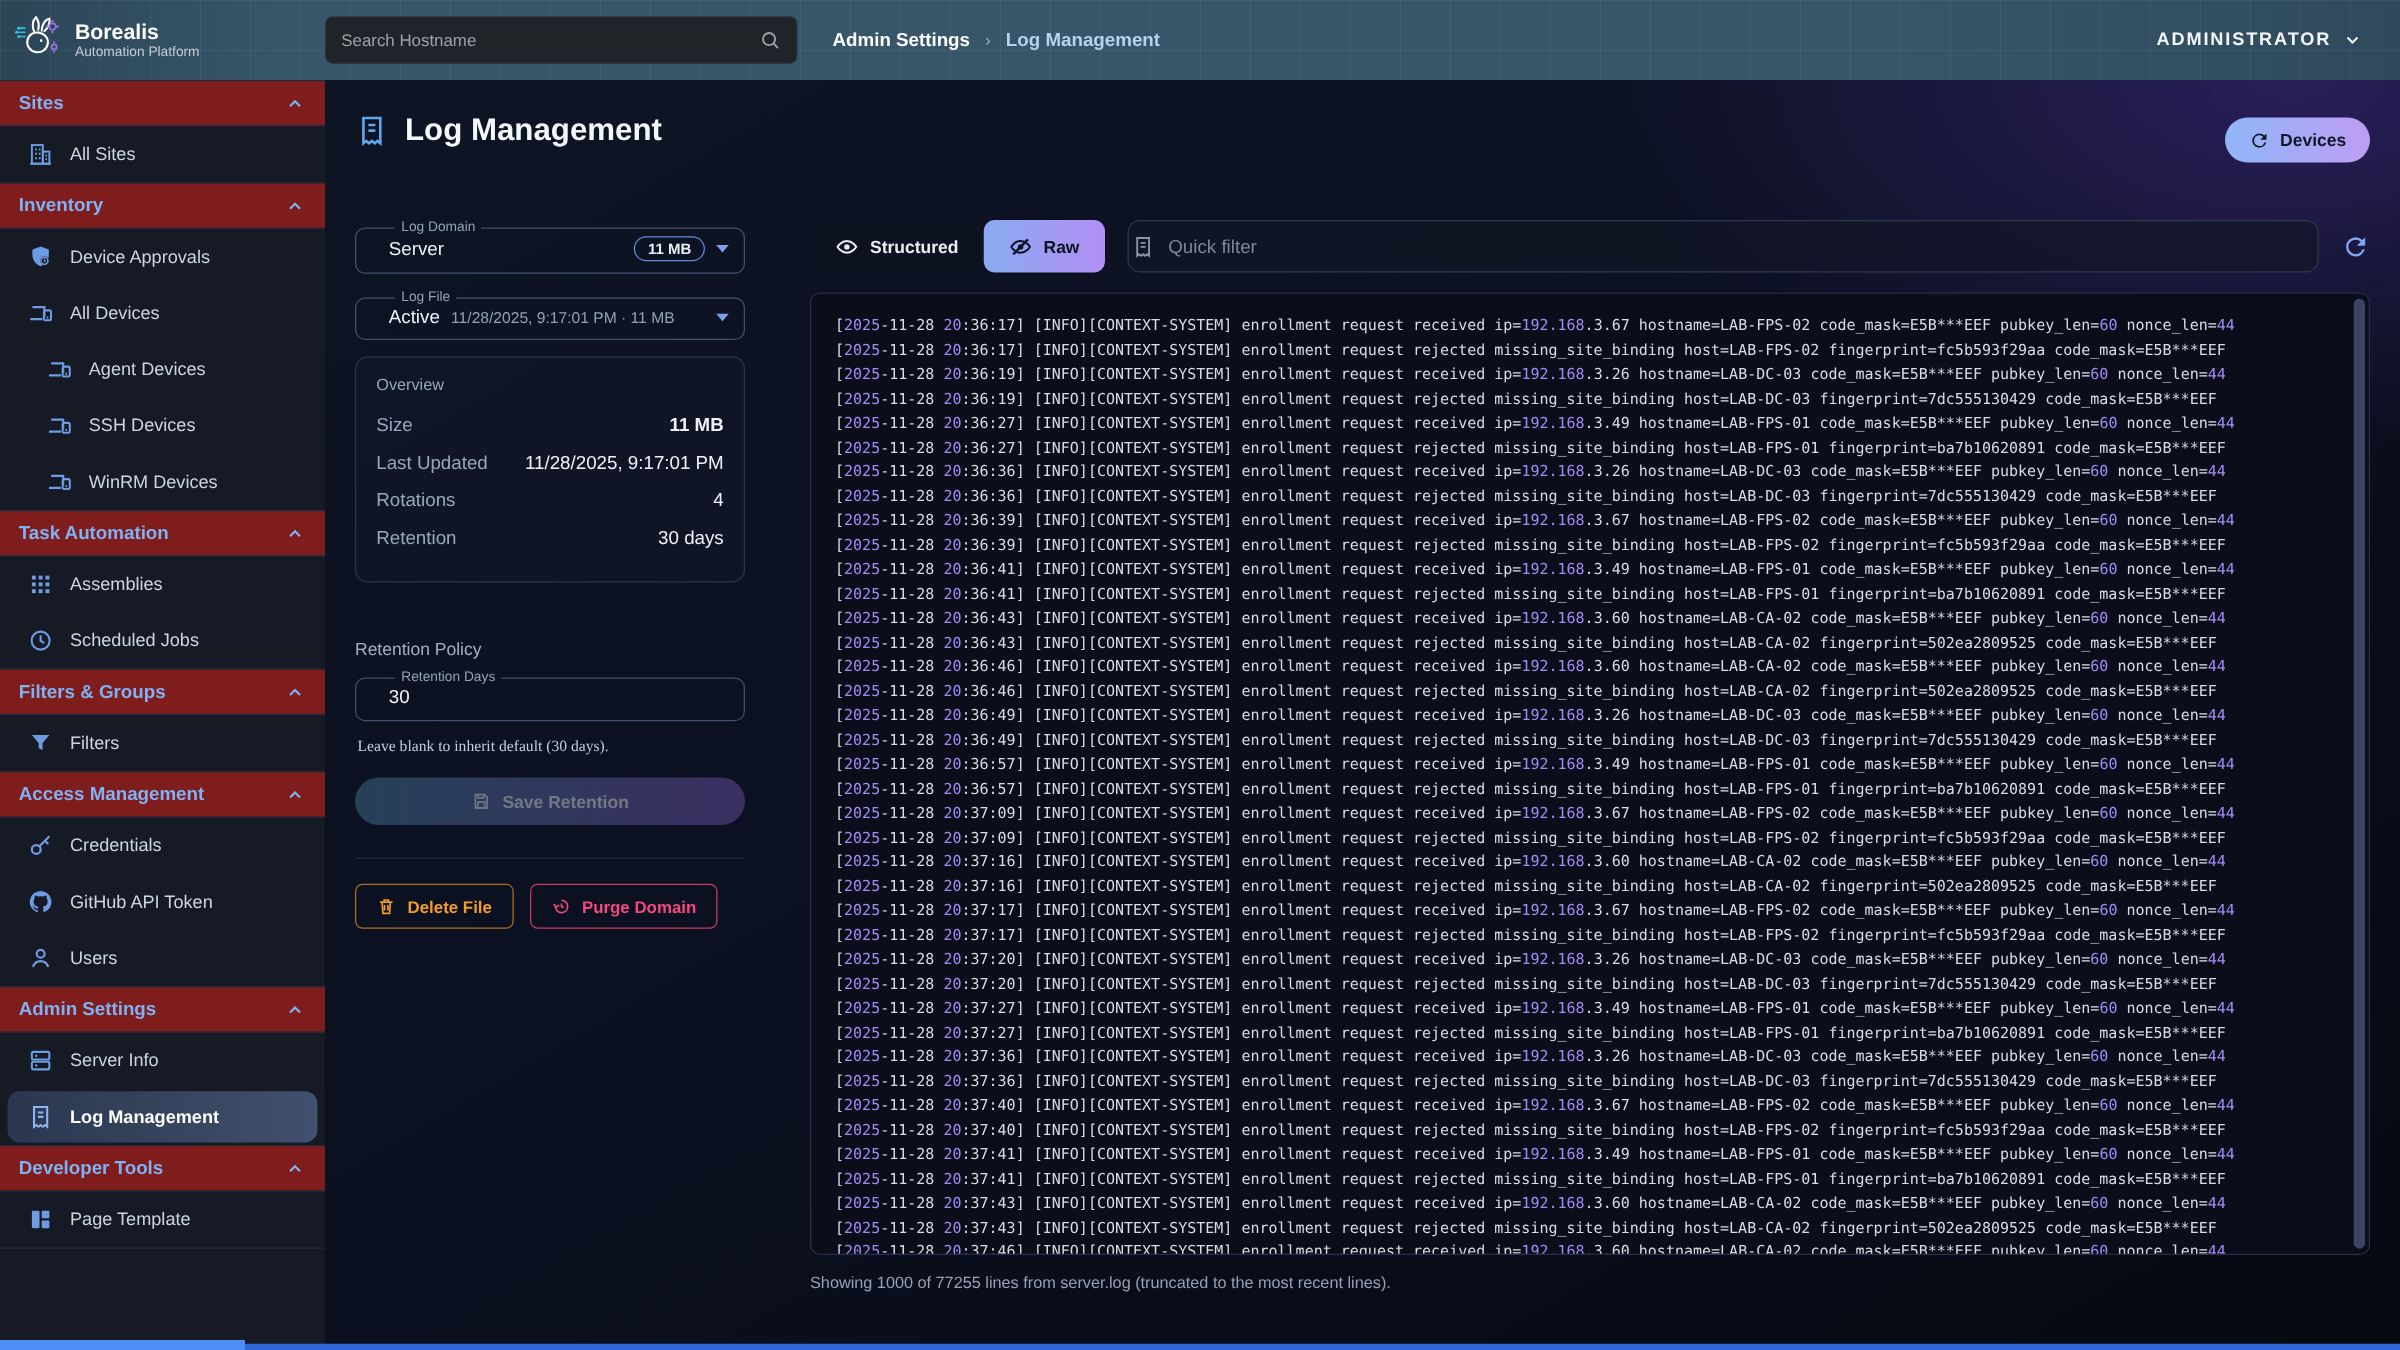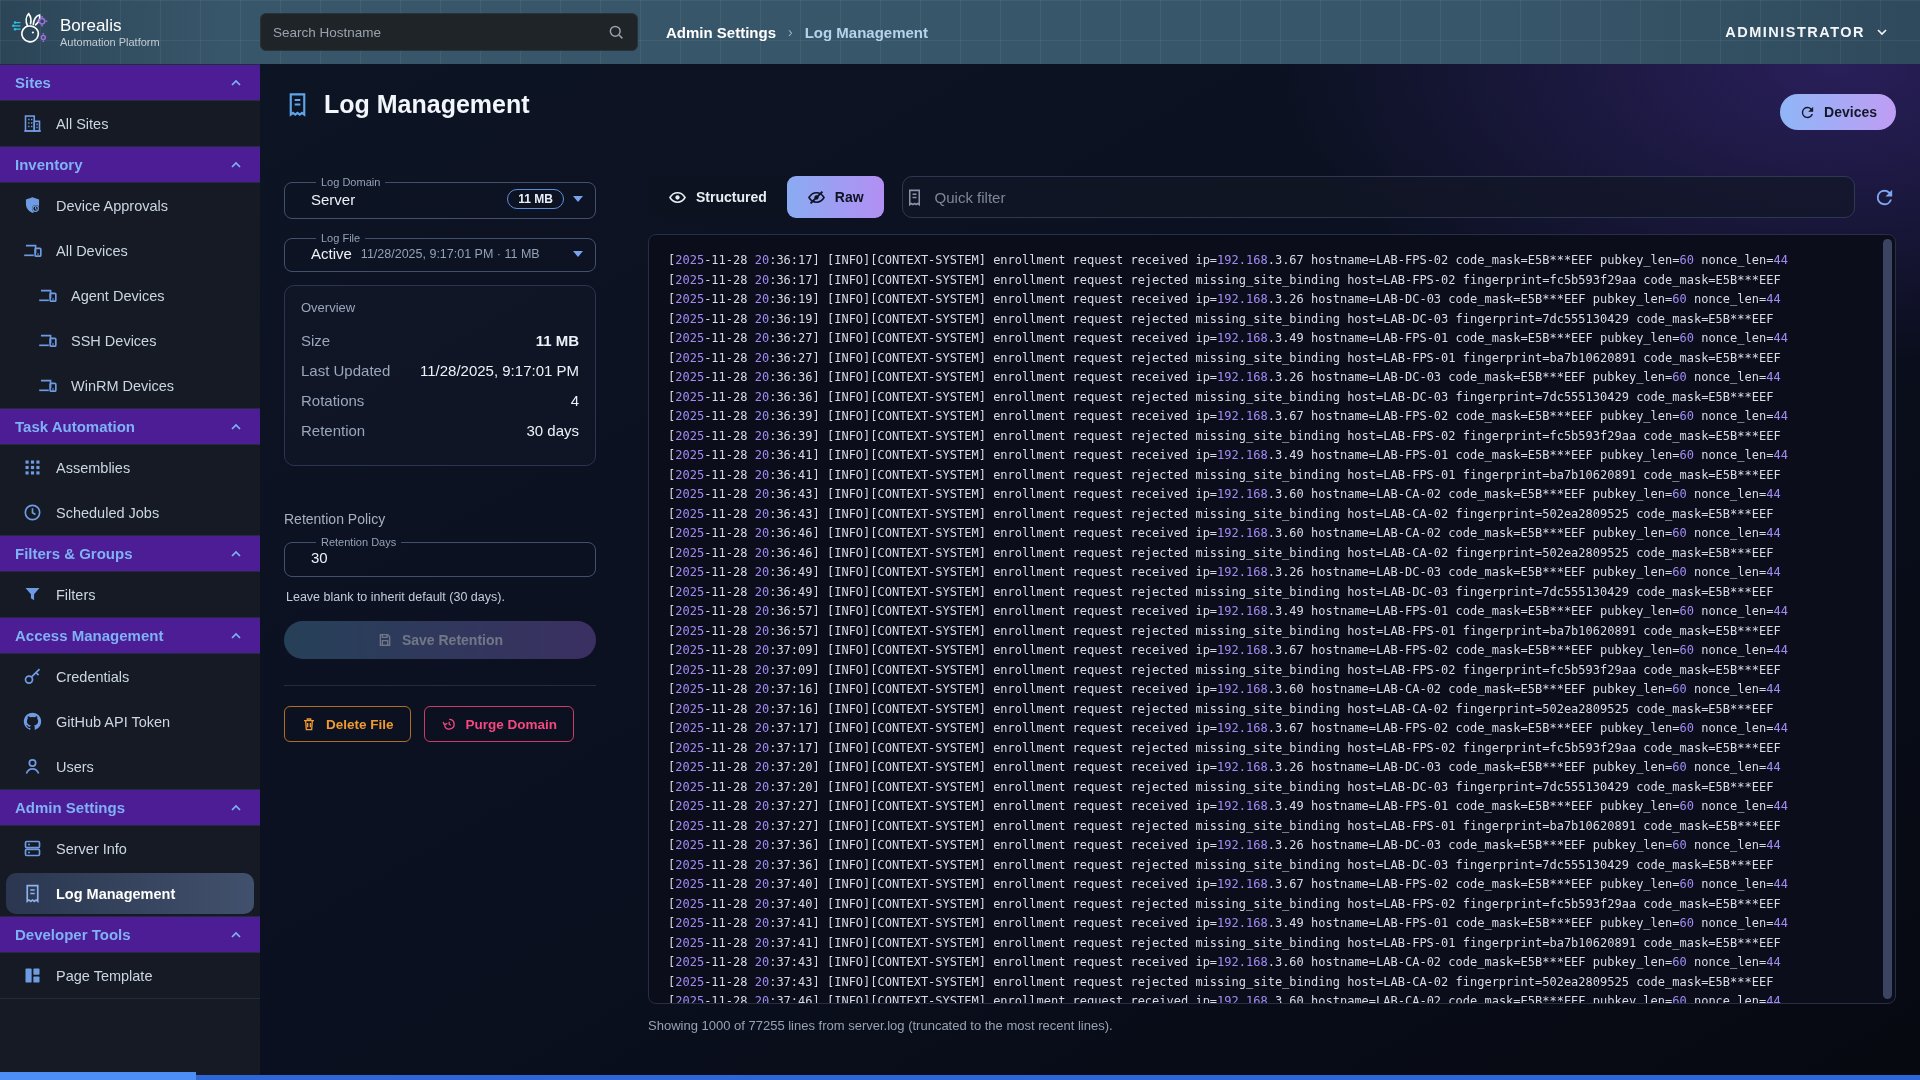--- a/index.html
+++ b/index.html
@@ -20,41 +20,41 @@
     background-color:#38566a;
     background-image:
       linear-gradient(rgba(255,255,255,.055) 1px, transparent 1px),
       linear-gradient(90deg, rgba(255,255,255,.055) 1px, transparent 1px),
       linear-gradient(90deg, rgba(15,30,44,.30), rgba(15,30,44,0) 12%, rgba(15,30,44,0) 78%, rgba(15,30,44,.22));
     background-size:40px 40px, 40px 40px, 100% 100%;
     padding-right:30px;
   }
   .brand { width:260px; display:flex; align-items:center; gap:10px; padding-left:10px; flex:none; }
   .brand-text { display:flex; flex-direction:column; gap:2px; }
-  .brand-name { font-size:17px; font-weight:400; color:#ffffff; line-height:1; }
+  .brand-name { font-size:17px; font-weight:700; color:#ffffff; line-height:1; }
   .brand-sub  { font-size:11px; color:#c3ccd5; }
   .search-box {
     width:378px; height:38px; background:#1f2429; border:1px solid #2b3138;
     border-radius:6px; display:flex; align-items:center; padding:0 12px; flex:none;
   }
   .search-box input { flex:1; background:transparent; border:none; outline:none; color:#e3e7ec; font-size:13.5px; font-family:inherit; }
   .search-box input::placeholder { color:#9aa3ad; }
   .search-icon { width:18px; height:18px; color:#98a1ab; flex:none; }
   .breadcrumb { margin-left:28px; display:flex; align-items:center; gap:12px; font-size:15px; }
   .bc-root { color:#ffffff; font-weight:700; }
   .bc-sep  { color:#93b2c6; font-size:14px; }
   .bc-current { color:#b6d2ec; font-weight:600; }
   .user-menu { margin-left:auto; display:flex; align-items:center; gap:9px; color:#f4f7f9; font-weight:600; letter-spacing:1.5px; font-size:14.5px; cursor:pointer; }
   .user-menu svg { width:16px; height:16px; }
 
   
   aside { background:#151a24; overflow:hidden; }
   .sec-header {
     display:flex; align-items:center; justify-content:space-between;
-    background:#4c1d95; border-top:1px solid #242b3d; border-bottom:1px solid #242b3d;
+    background:#7f1d1d; border-top:1px solid #242b3d; border-bottom:1px solid #242b3d;
     padding:9px 16px 9px 15px; color:#7fb1f5; font-weight:700; font-size:15px; cursor:pointer;
   }
   .sec-header svg { width:16px; height:16px; }
   .side-item {
     display:flex; align-items:center; gap:13px;
     padding:12px 16px 12px 22px; font-size:14.5px; color:#ccd6e3; cursor:pointer;
   }
   .side-item .icn { width:21px; height:21px; color:#6f9be2; flex:none; display:flex; }
   .side-item .icn svg { width:100%; height:100%; }
   .side-item.indent { padding-left:37px; }
@@ -100,21 +100,21 @@
   .caret { width:0; height:0; border-left:5px solid transparent; border-right:5px solid transparent; border-top:6px solid #7aa2ec; flex:none; }
   .caret.push { margin-left:auto; }
   .card { border:1px solid #2b3550; border-radius:10px; padding:14px 16px 20px; background:rgba(255,255,255,.015); margin-top:4px; }
   .card-title { font-size:13px; color:#9aa6bb; margin-bottom:10px; }
   .ov-row { display:flex; justify-content:space-between; font-size:15px; padding:6.5px 0; }
   .ov-label { color:#9aa6bb; }
   .ov-value { color:#edf1f8; }
   .ov-value.bold { font-weight:700; }
   .retention-heading { margin-top:45px; font-size:14px; color:#a6b0c2; margin-bottom:9px; }
   input.days { width:100%; background:transparent; border:none; outline:none; color:#eef2f8; font-size:15px; font-family:inherit; }
-  .helper { font-size:12.5px; color:#c6cdd9; margin:7px 2px 17px; }
+  .helper { font-size:12.5px; color:#c6cdd9; margin:7px 2px 17px;font-family:Liberation Serif, serif; }
   .save-btn {
     width:100%; height:38px; border-radius:19px; border:none;
     background:linear-gradient(90deg,#41708f,#6a4ea2); opacity:.5;
     color:#d6dce8; font-size:14px; font-weight:700; font-family:inherit;
     display:flex; align-items:center; justify-content:center; gap:9px; cursor:default;
   }
   .save-btn svg { width:16px; height:16px; }
   .divider { height:1px; background:#242c42; margin:26px 0 20px; }
   .danger-row { display:flex; gap:13px; }
   .btn-outline {

